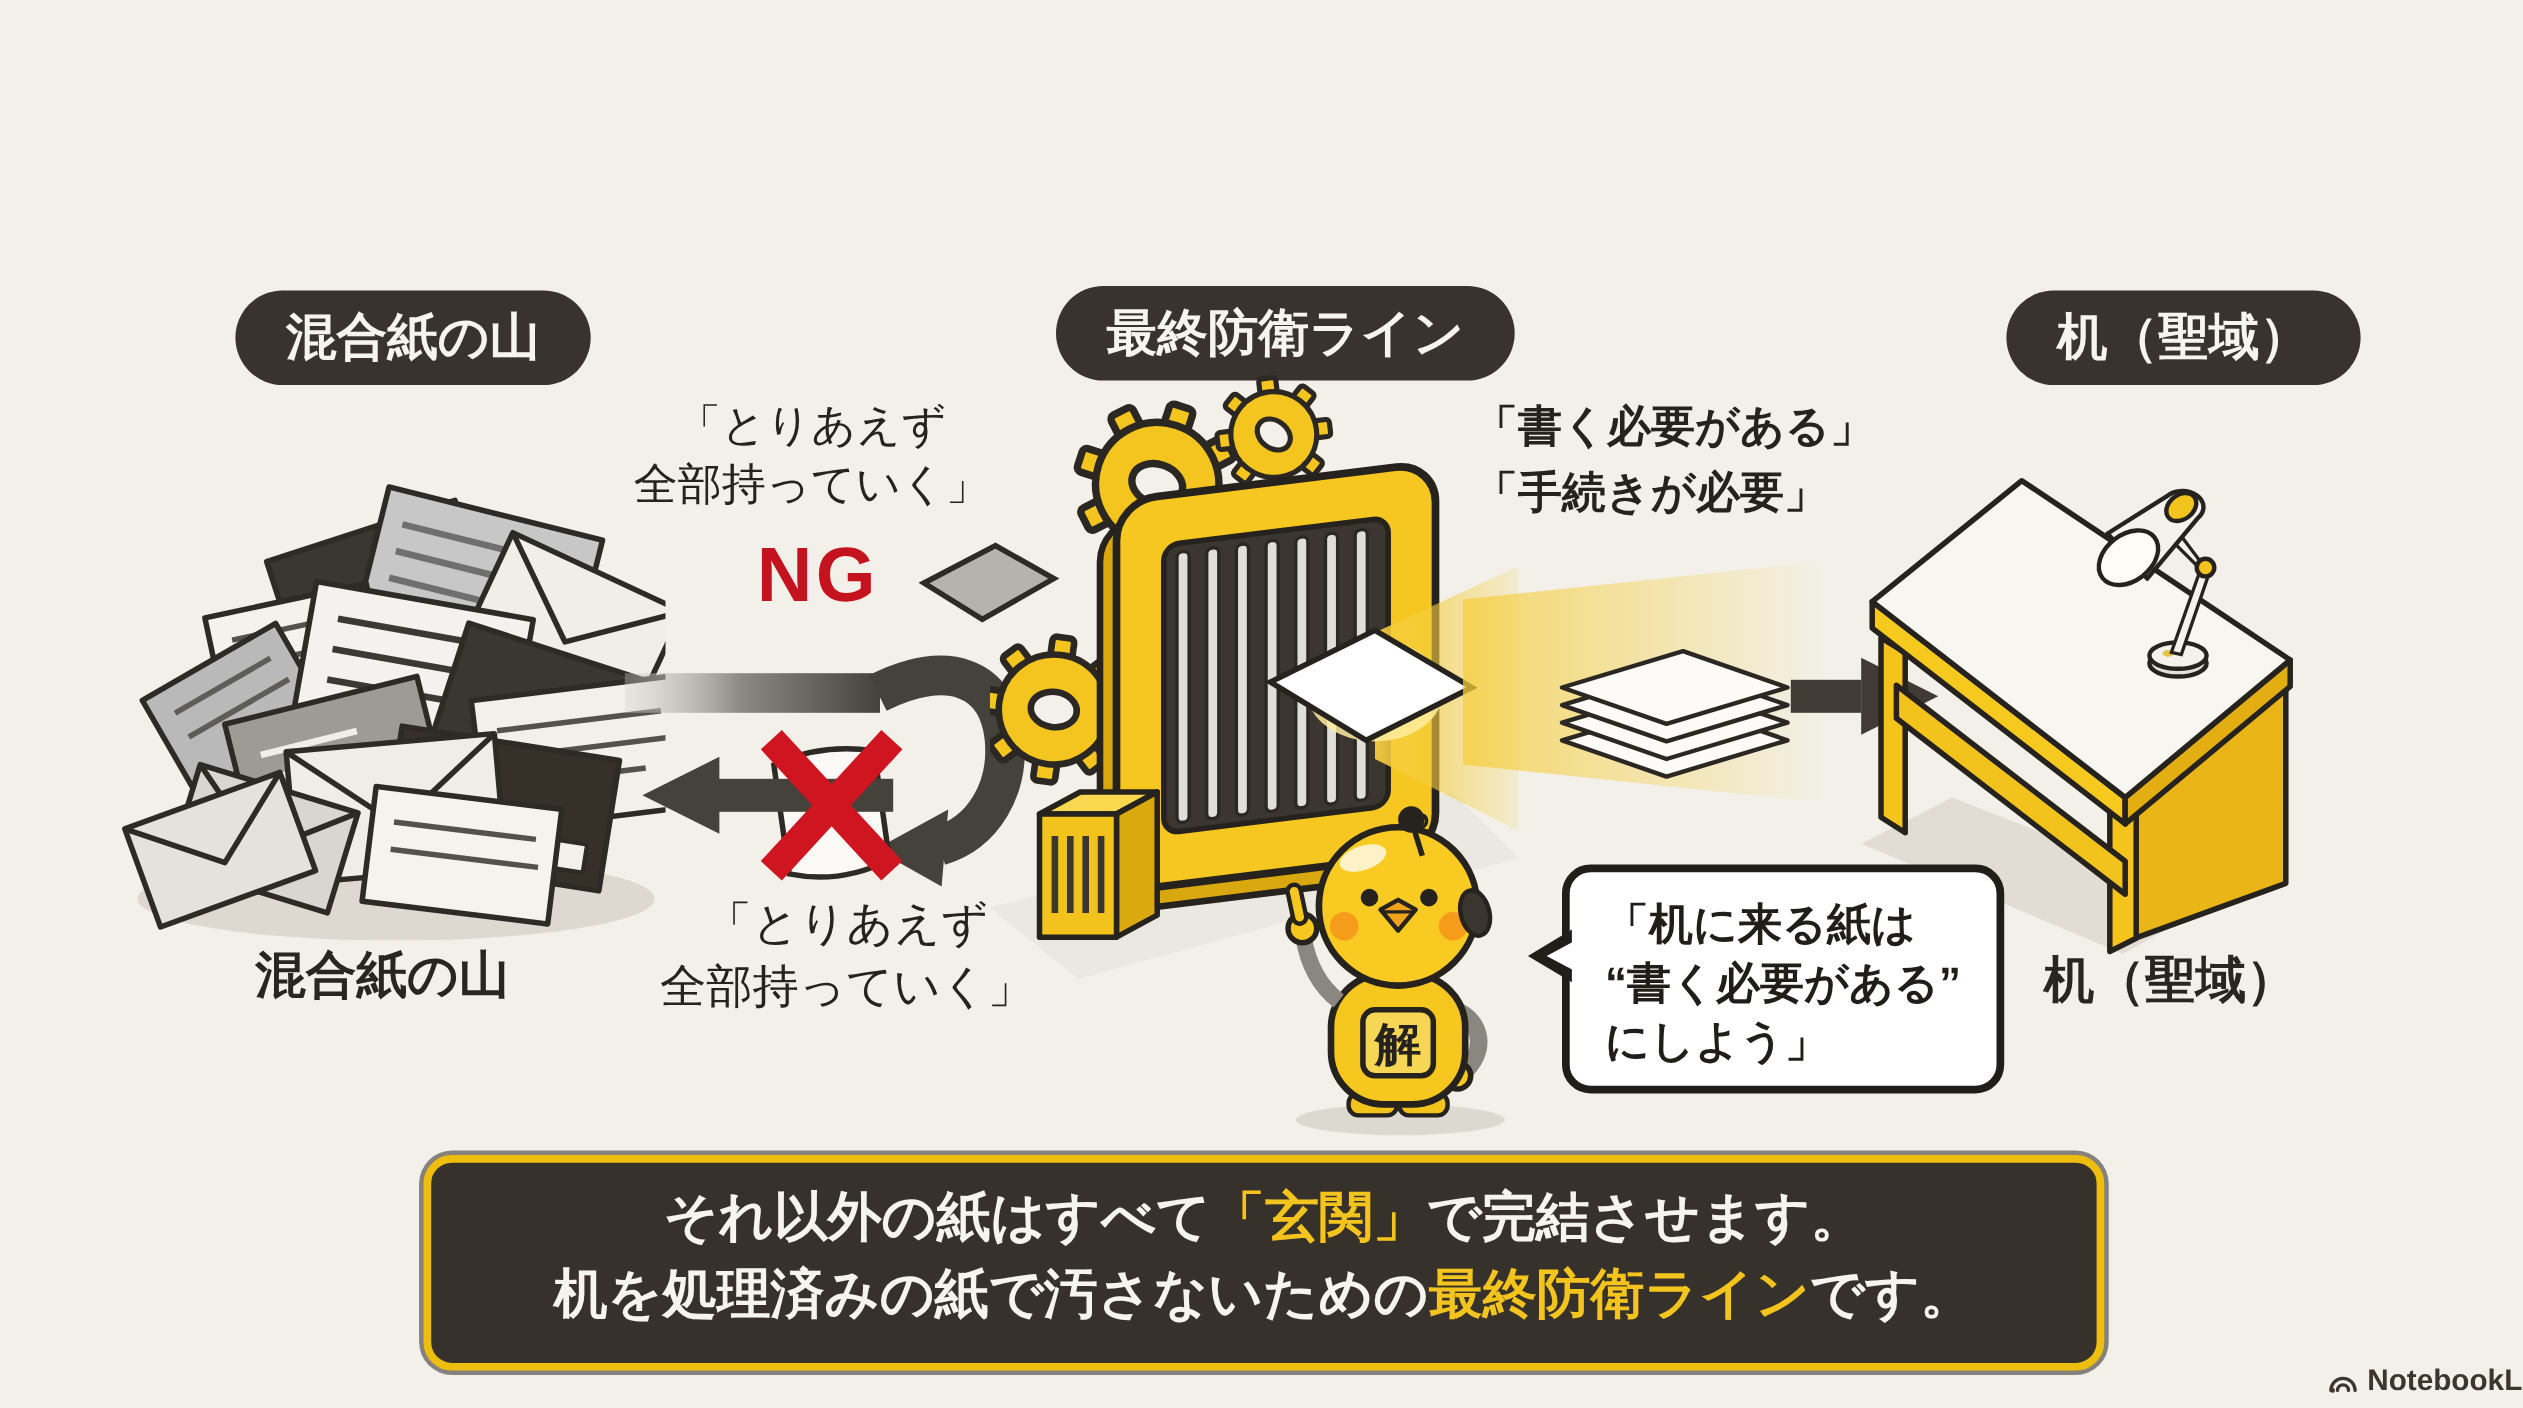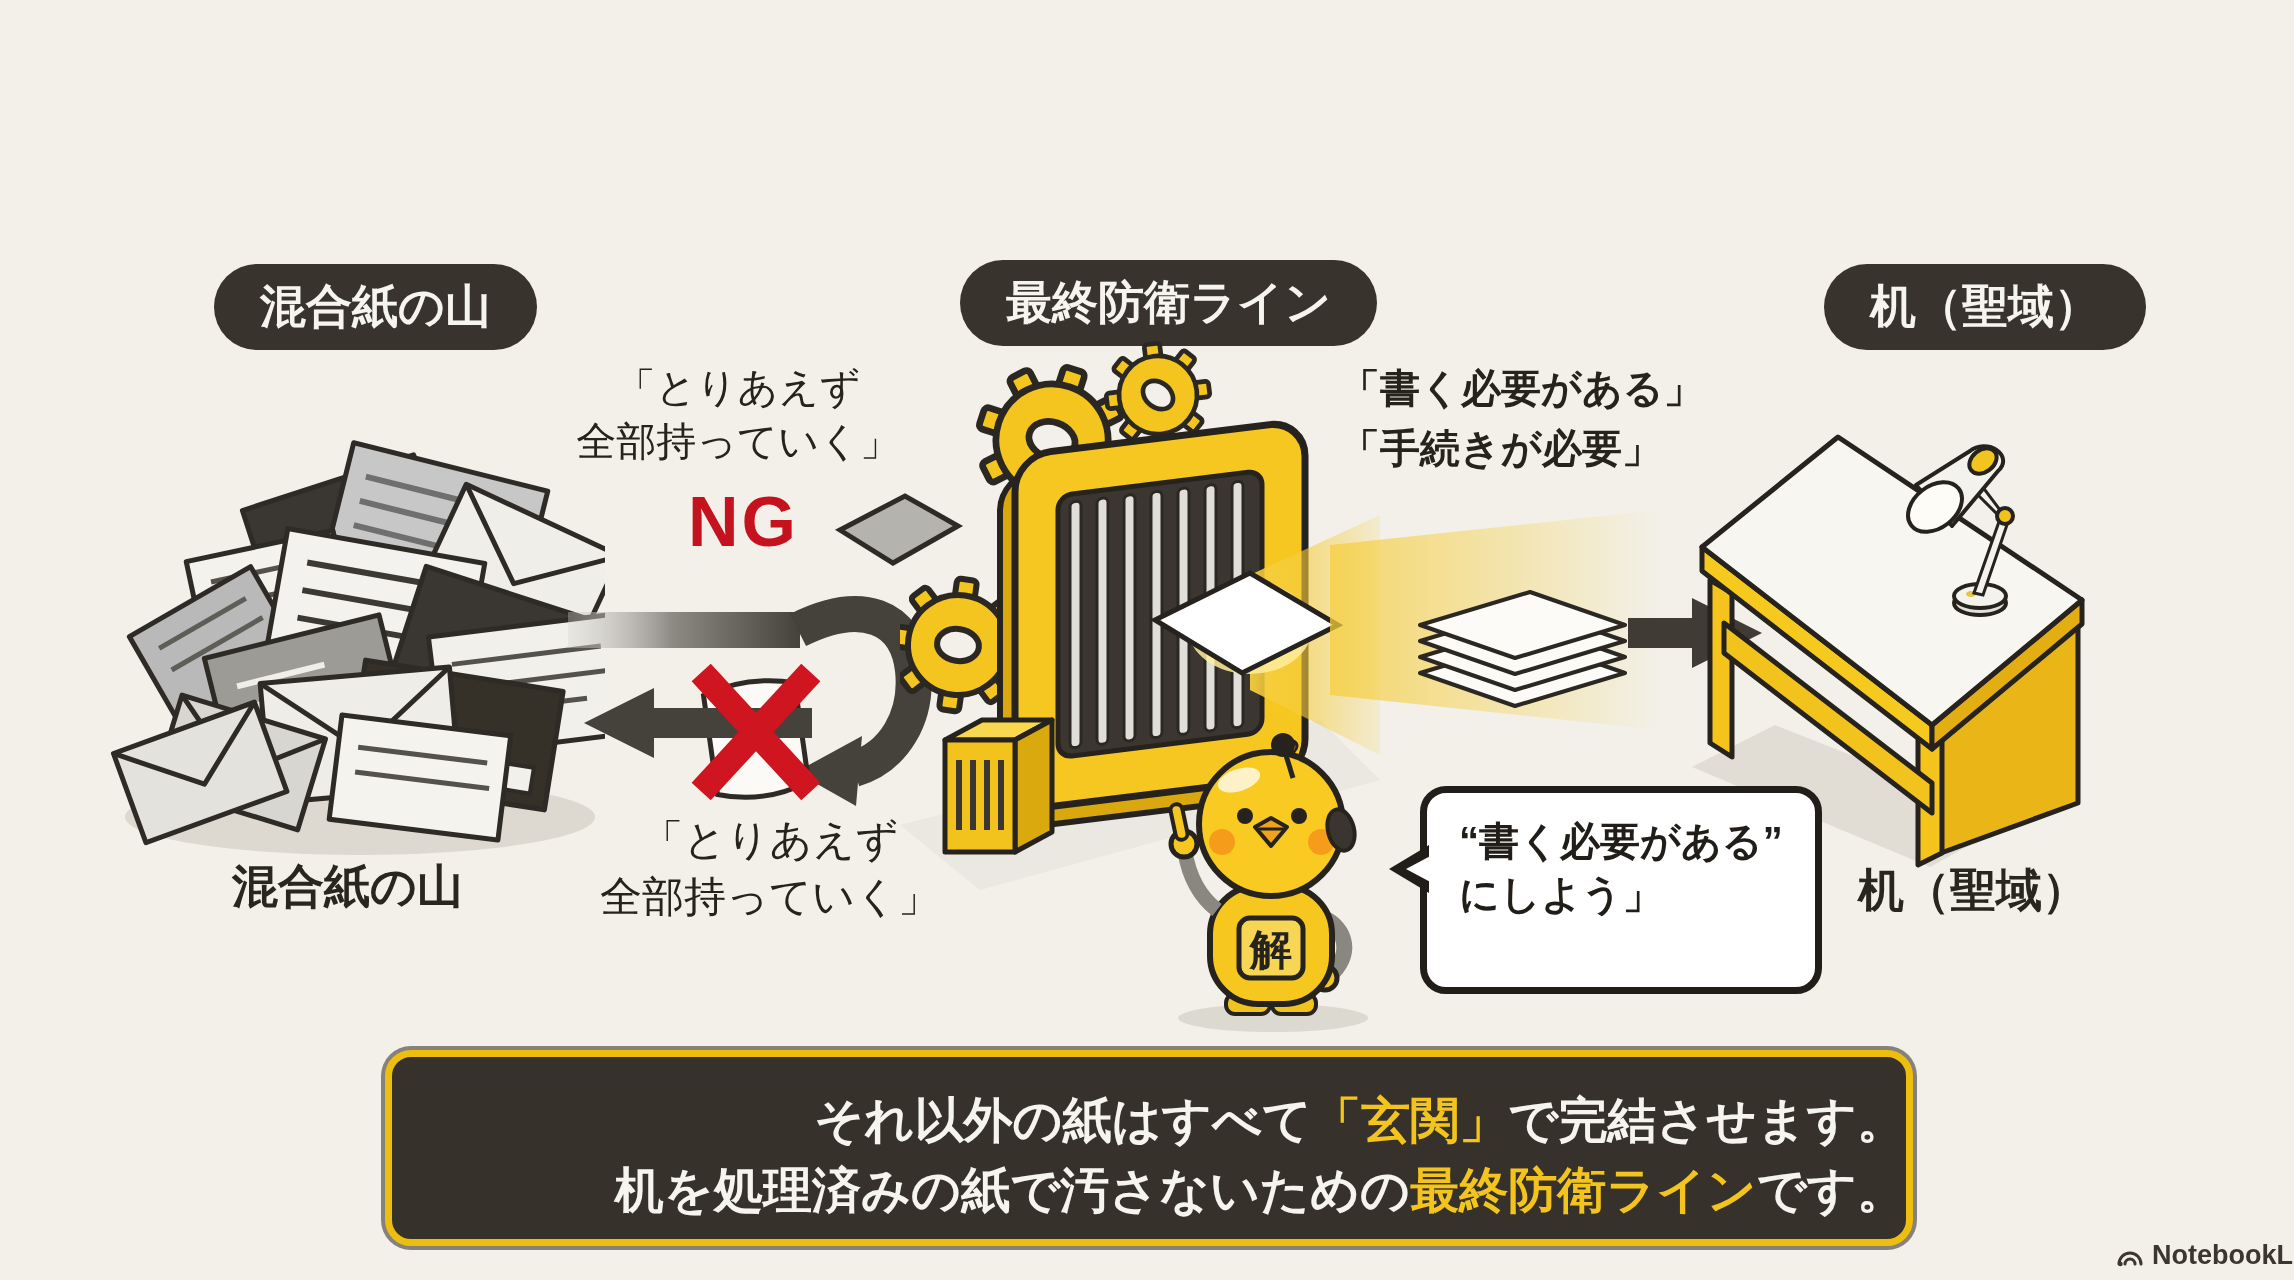--- a/index.html
+++ b/index.html
@@ -43,21 +43,21 @@
   }
   .bubble .tail-in{
     position:absolute;left:-21px;top:60px;width:0;height:0;
     border-top:16px solid transparent;border-bottom:16px solid transparent;
     border-right:30px solid #ffffff;
   }
   .footer-box{
     left:385px;top:1050px;width:1528px;height:196px;background:#36322b;
     border:7px solid #eebe0f;border-radius:26px;box-sizing:border-box;
     box-shadow:0 0 0 4px rgba(43,39,34,.55);
-    text-align:right;padding-top:29px;
+    text-align:center;padding-top:16px;
   }
   .footer-line{
     font-size:49px;font-weight:800;color:#f6f4ee;line-height:1.42;
     white-space:nowrap;
   }
   .hl{color:#f3c41d;}
   .watermark{
     left:2116px;top:1240px;display:flex;align-items:center;gap:8px;
     font-size:27px;font-weight:700;color:#3b362e;
   }
@@ -345,20 +345,21 @@
     <circle cx="158" cy="17" r="12" fill="#26221d"></circle>
 
     <path d="M 92,182 C 74,168 64,148 60,124" fill="none" stroke="#8a8781" stroke-width="15"></path>
     <circle cx="59" cy="116" r="13" fill="#f5c71f" stroke="#26221d" stroke-width="5"></circle>
     <rect x="48" y="76" width="12" height="36" rx="6" fill="#f5c71f" stroke="#26221d" stroke-width="4" transform="rotate(-12 54 94)"></rect>
   </svg>
 
   <div class="abs bubble">
     <div class="tail-out"></div>
     <div class="tail-in"></div>
+    <div>「机に来る紙は</div>
     <div>“書く必要がある”</div>
     <div>にしよう」</div>
   </div>
 
   <div class="abs footer-box">
     <div class="footer-line"><span>それ以外の紙はすべて</span><span class="hl">「玄関」</span><span>で完結させます。</span></div>
     <div class="footer-line"><span>机を処理済みの紙で汚さないための</span><span class="hl">最終防衛ライン</span><span>です。</span></div>
   </div>
 
   <div class="abs watermark">

